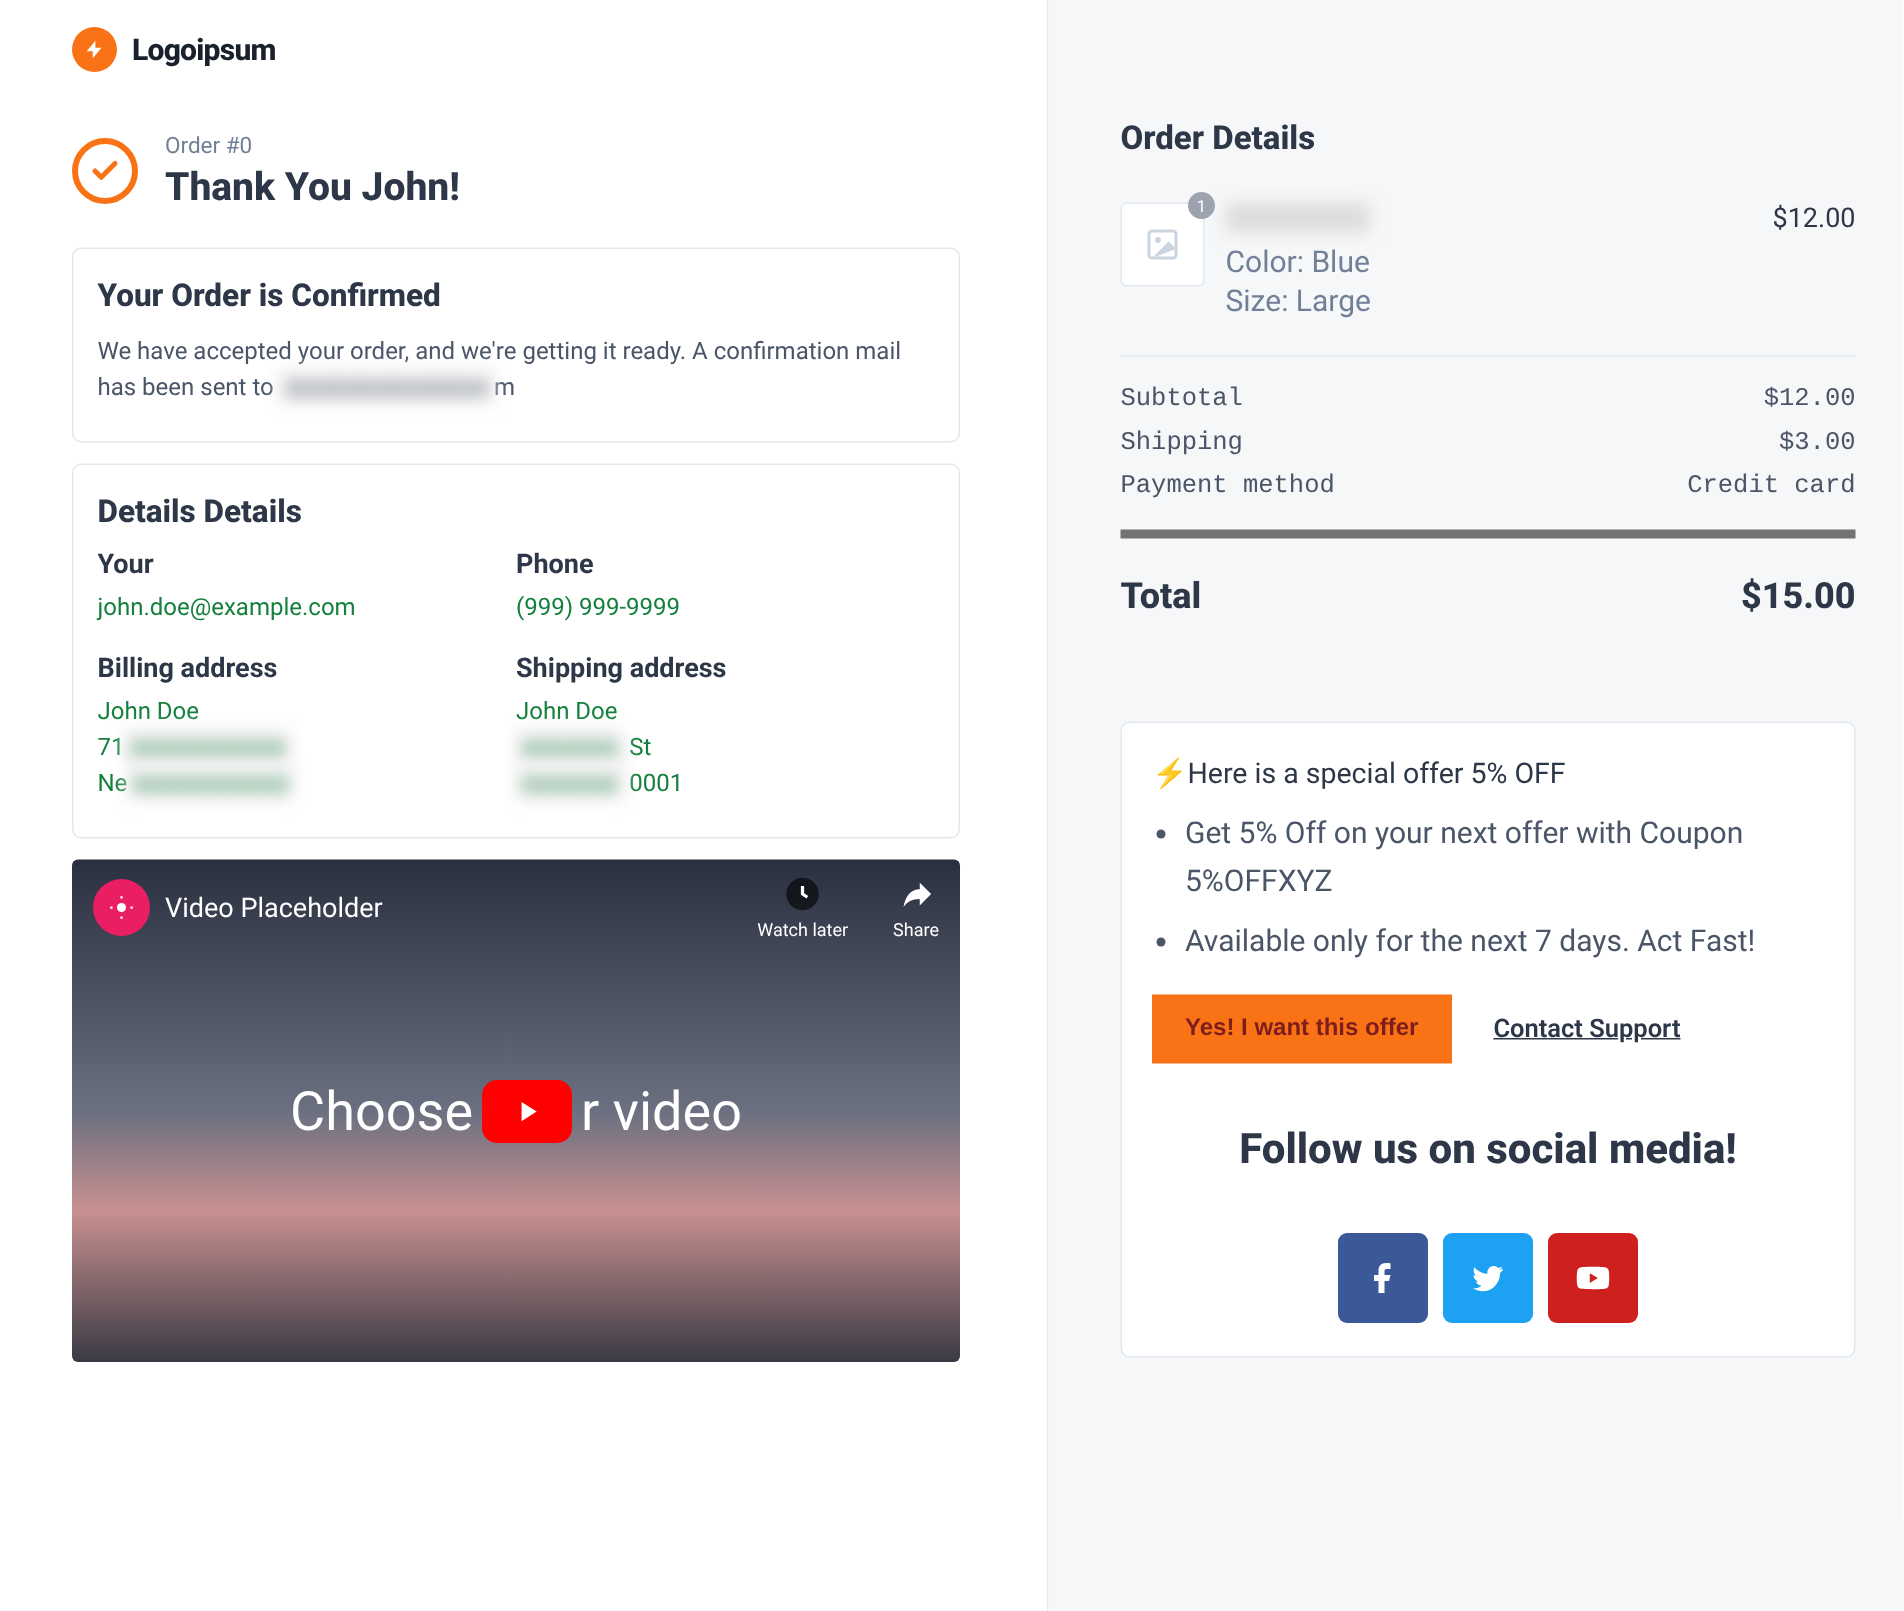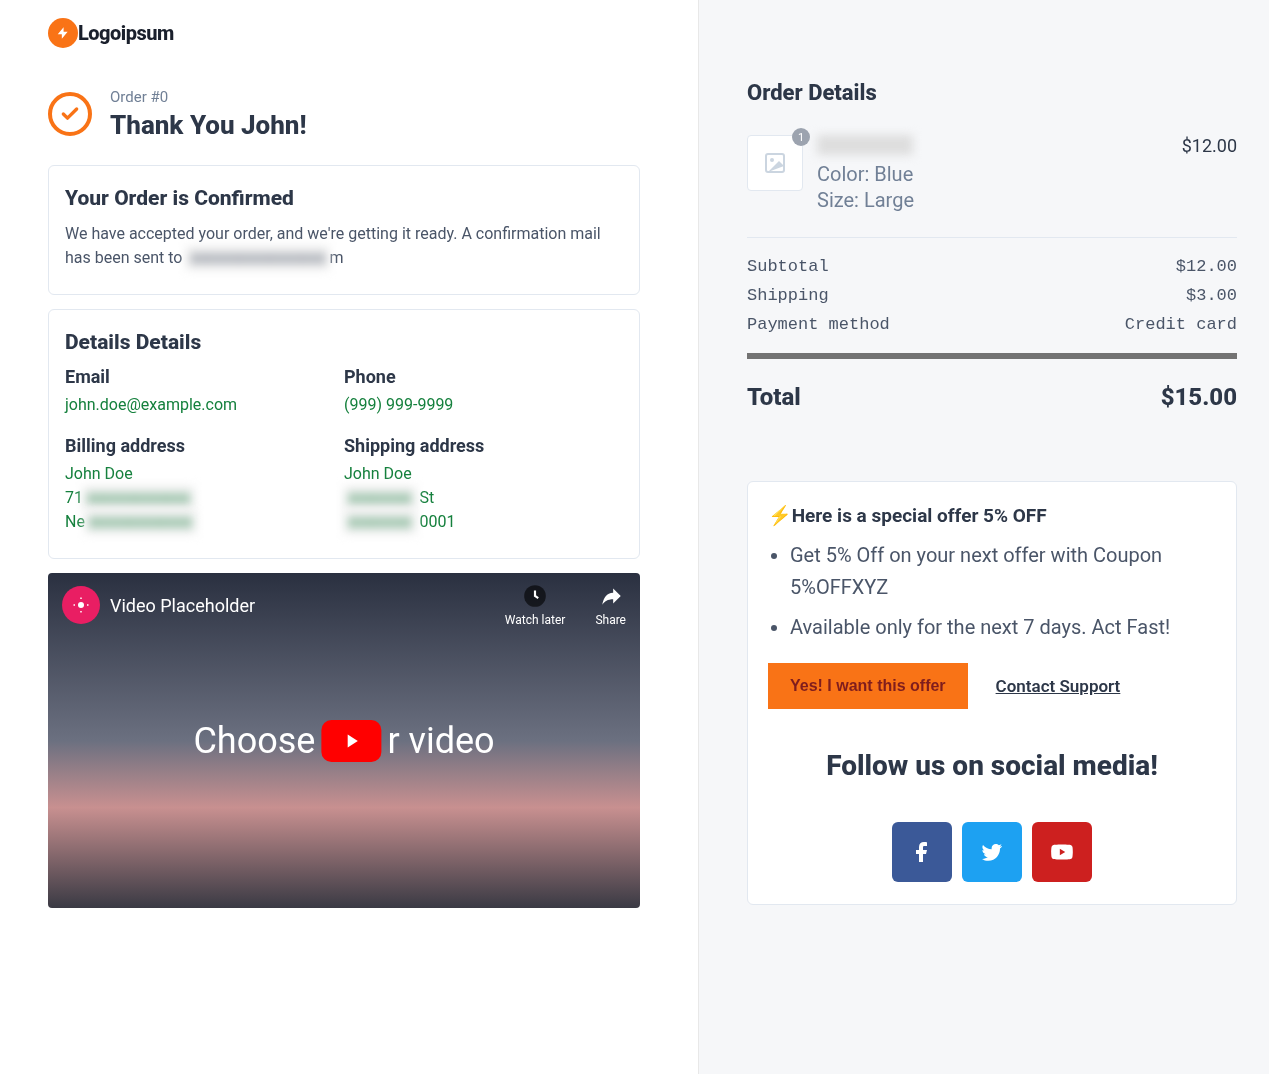--- a/index.html
+++ b/index.html
@@ -18,21 +18,21 @@
     background: #fff;
     padding: 18px 58px 40px 48px;
     border-right: 1px solid #e8e8e8;
   }
   .right-col {
     flex: 1;
     background: #f6f7f9;
     padding: 40px 32px 40px 48px;
   }
   
-  .logo-row { display: flex; align-items: center; margin-bottom: 40px; }
+  .logo-row { display: flex; align-items: center; gap: 10px; margin-bottom: 40px; }
   .logo-mark {
     width: 30px; height: 30px; border-radius: 50%;
     background: #f97316; display:flex; align-items:center; justify-content:center;
   }
   .logo-text { font-weight: 800; font-size: 20px; color: #1a202c; letter-spacing: -0.5px; }
   
   .thanks-row { display: flex; align-items: center; gap: 18px; margin-bottom: 25px; }
   .check-circle {
     width: 44px; height: 44px; border: 4px solid #f97316; border-radius: 50%;
     display:flex; align-items:center; justify-content:center;
@@ -83,21 +83,21 @@
   }
   .item-info { flex:1; }
   .item-name { filter: blur(5px); background:#ddd; height:20px; width:96px; margin-bottom:6px; }
   .item-variant { color:#718096; font-size:20px; line-height:1.3; }
   .item-price { font-size:18px; color:#2d3748; }
   .summary-row { display:flex; justify-content:space-between; color:#4a5568; font-size:17px; padding: 5px 0; }
   .summary-block { padding: 14px 0; border-bottom:6px solid #737373;font-family:Liberation Mono, monospace; }
   .total-row { display:flex; justify-content:space-between; font-size:24px; font-weight:800; color:#2d3748; padding:24px 0 0; }
   
   .offer-card { background:#fff; border:1px solid #e2e8f0; border-radius:6px; padding:22px 20px; margin-top:70px; }
-  .offer-title { font-size:19px; font-weight:700; color:#2d3748; margin-bottom:12px; }
+  .offer-title { font-size:19px; font-weight:400; color:#2d3748; margin-bottom:12px; }
   .offer-list { list-style: disc; padding-left: 22px; color:#4a5568; font-size:20px; line-height:1.6; }
   .offer-list li { margin-bottom:8px; }
   .offer-actions { display:flex; align-items:center; gap:28px; margin-top:20px; }
   .btn-primary { background:#f97316; color:#7f1d1d; padding:14px 22px; font-size:16px; font-weight:600; border:none; cursor:pointer; }
   .link-support { color:#2d3748; text-decoration:underline; font-size:17px; font-weight:600; cursor:pointer; }
   .social-heading { text-align:center; font-size:28px; font-weight:800; color:#2d3748; margin-top:40px; margin-bottom:40px; }
   .social-row { display:flex; justify-content:center; gap:10px; }
   .social-btn {
     width:60px; height:60px; border-radius:6px; display:flex; align-items:center; justify-content:center;
     cursor:pointer;
@@ -137,21 +137,21 @@
       <h3>Your Order is Confirmed</h3>
       <p>
         <span>We have accepted your order, and we're getting it ready. A confirmation mail has been sent to </span><span class="blur">xxxxxxxxxxxxxxxxx</span><span>m</span>
       </p>
     </div>
 
     <div class="card">
       <h3>Details Details</h3>
       <div class="details-grid">
         <div>
-          <div class="detail-label">Email</div>
+          <div class="detail-label">Your</div>
           <div class="detail-value">john.doe@example.com</div>
         </div>
         <div>
           <div class="detail-label">Phone</div>
           <div class="detail-value">(999) 999-9999</div>
         </div>
         <div>
           <div class="detail-label">Billing address</div>
           <div class="detail-value">
             <div>John Doe</div>

